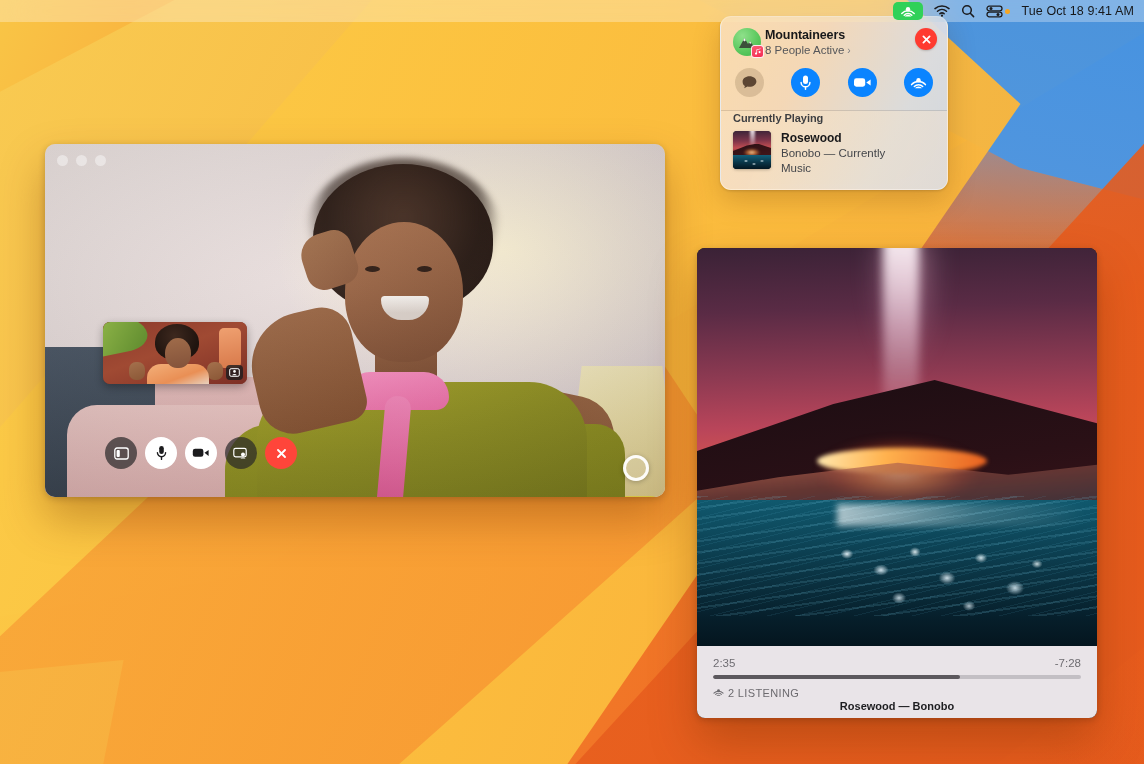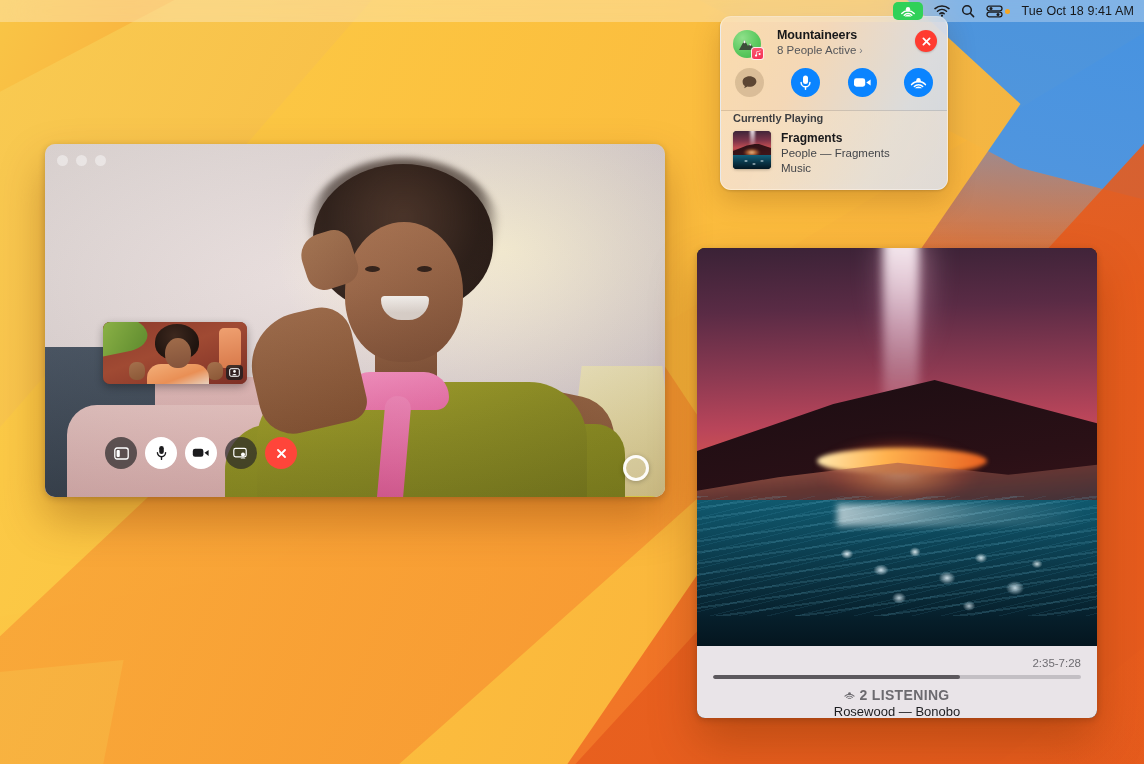--- a/index.html
+++ b/index.html
@@ -114,23 +114,23 @@
     width:228px; border-radius:11px;
     overflow:hidden;
     z-index:35;
     box-shadow:0 10px 28px rgba(90,40,0,.22), 0 1px 3px rgba(0,0,0,.16);
     background:linear-gradient(118deg, rgba(250,222,184,.93) 0%, rgba(243,218,196,.93) 34%, rgba(216,222,236,.93) 74%, rgba(206,217,236,.93) 100%);
     backdrop-filter:blur(30px) saturate(150%);
     -webkit-backdrop-filter:blur(30px) saturate(150%);
     border:.5px solid rgba(255,255,255,.45);
   }
   .pop-header {
-    display:flex; align-items:flex-end;
+    display:flex; align-items:flex-start;
     padding:11px 10px 0 12px;
-    gap:16px;
+    gap:4px;
   }
   .group-avatar-wrap { position:relative; width:28px; height:28px; flex:none; }
   .group-avatar {
     width:28px; height:28px; border-radius:50%;
     background:radial-gradient(circle at 34% 28%, #8fe08a 0%, #5cc95f 55%, #3cb34a 100%);
     display:flex; align-items:center; justify-content:center;
     overflow:hidden;
   }
   .music-badge {
     position:absolute; right:-3px; bottom:-2px;
@@ -484,37 +484,37 @@
     position:absolute; left:140px; top:256px; width:250px; height:22px;
     background:linear-gradient(95deg, rgba(255,255,255,.65) 0%, rgba(255,255,255,.18) 55%, rgba(255,255,255,0) 100%);
     filter:blur(3px);
   }
   .mw-bar {
     position:absolute; left:0; bottom:0; width:400px; height:72px;
     background:#e9e4e8;
     padding:11px 16px 9px 16px;
   }
   .mw-times {
-    display:flex; justify-content:flex-end;
+    display:flex; justify-content:space-between;
     font-size:11.5px; color:#6f6d72;
     margin-bottom:6px;
   }
   .mw-progress {
     height:3.5px; border-radius:2px;
     background:#c3bfc4; overflow:hidden;
   }
   .mw-progress-fill { height:100%; background:#5c585d; border-radius:2px; }
   .mw-listening {
-    display:flex; align-items:center; justify-content:center; gap:4px;
+    display:flex; align-items:center; justify-content:flex-start; gap:4px;
     margin-top:8px;
-    font-size:14px; color:#6c6a6f; letter-spacing:.35px; font-weight:bold;
+    font-size:11px; color:#6c6a6f; letter-spacing:.35px; font-weight:normal;
   }
   .mw-nowtitle {
     text-align:center; margin-top:1px;
-    font-size:13px; color:#1d1d20; font-weight:normal;
+    font-size:11px; color:#1d1d20; font-weight:bold;
   }
 </style>
 </head>
 <body>
 
 <div id="desktop">
 
   <div class="wp-layer wp-base"></div>
   <div class="wp-layer wp-amber-top"></div>
   <div class="wp-layer wp-blue"></div>
@@ -639,22 +639,22 @@
       <div class="pop-track">
         <div class="album-art">
           <div style="position:absolute;inset:0;background:linear-gradient(178deg,#3c2438 0%,#7d3449 26%,#c24e52 44%,#6d2a2e 58%,#11222b 74%,#071520 100%);"></div>
           <div style="position:absolute;left:17px;top:-2px;width:5px;height:20px;background:linear-gradient(180deg,rgba(255,245,250,.95),rgba(255,200,220,0));filter:blur(1.2px);"></div>
           <div style="position:absolute;left:-2px;top:13px;width:44px;height:15px;background:linear-gradient(170deg,#2a1014,#47171b);clip-path:polygon(0% 55%,36% 14%,60% 0%,100% 38%,100% 100%,0% 100%);"></div>
           <div style="position:absolute;left:10px;top:17px;width:22px;height:9px;background:radial-gradient(50% 60% at 40% 50%,rgba(255,228,180,.95) 0%,rgba(255,150,70,.65) 36%,rgba(0,0,0,0) 78%);filter:blur(1px);"></div>
           <div style="position:absolute;left:0;top:24px;width:38px;height:14px;background:linear-gradient(180deg,#12607a 0%,#0a3648 52%,#041620 100%);"></div>
           <div style="position:absolute;left:10px;top:27px;width:24px;height:9px;background:radial-gradient(3px 2px at 3px 3px,rgba(235,248,252,.9),rgba(235,248,252,0) 70%),radial-gradient(3px 2px at 11px 6px,rgba(235,248,252,.85),rgba(235,248,252,0) 70%),radial-gradient(3px 2px at 19px 3px,rgba(240,250,252,.8),rgba(240,250,252,0) 70%);"></div>
         </div>
         <div class="track-meta">
-          <div class="track-title">Fragments</div>
-          <div class="track-artist">People — Fragments</div>
+          <div class="track-title">Rosewood</div>
+          <div class="track-artist">Bonobo — Currently</div>
           <div class="track-app">Music</div>
         </div>
       </div>
     </div>
   </div>
 
   <div id="facetime-window">
 
     <div class="ft-video">
       <div class="scene-wall"></div>

